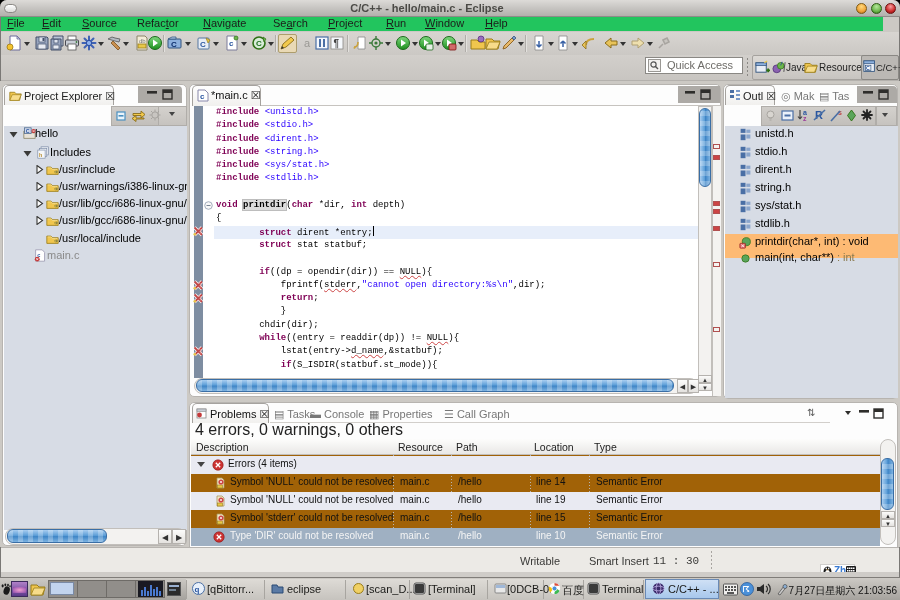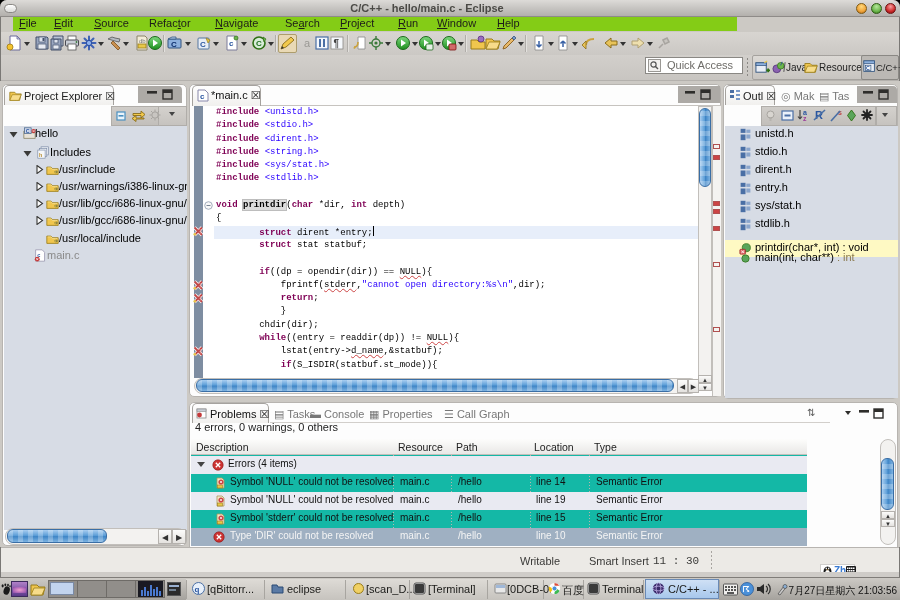--- a/index.html
+++ b/index.html
@@ -4,21 +4,21 @@
 <style>
 * { margin:0; padding:0; box-sizing:border-box; }
 html,body { width:900px; height:600px; overflow:hidden; background:#000; }
 body { font-family:"Liberation Sans", sans-serif; }
 #screen { position:absolute; width:900px; height:600px; background:#000; }
 #win { position:absolute; left:0; top:0; width:900px; height:577px; border-radius:7px 7px 0 0; background:#ccc9c4; overflow:hidden; box-shadow:inset 1px 0 0 #7a7875, inset -1px 0 0 #7a7875; }
 #titlebar { position:absolute; left:0; top:0; width:900px; height:17px; background:linear-gradient(#dddbd8, #c9c7c4 45%, #b3b0ac); border-bottom:1px solid #8e8b88; border-radius:7px 7px 0 0; }
 #titlebar .pill { position:absolute; left:4px; top:4px; width:13px; height:9px; border-radius:6px; background:linear-gradient(#ffffff,#dcdcda); border:1px solid #8a8885; }
 #titlebar .title { position:absolute; left:0; right:46px; top:2px; text-align:center; font-size:11px; font-weight:bold; color:#4b4a46; }
 .wbtn { position:absolute; top:3px; width:11px; height:11px; border-radius:50%; }
-#menubar { position:absolute; left:1px; top:17px; width:724px; height:14px; background:#84cc16; font-size:11px; color:#1d1c1a;margin-left:12px; }
+#menubar { position:absolute; left:1px; top:17px; width:882px; height:14px; background:#22c55e; font-size:11px; color:#1d1c1a; }
 #menubar span { position:absolute; top:0px; }
 #menubar u { text-decoration:underline; }
 #toolbar1 { position:absolute; left:1px; top:32px; width:898px; height:23px; background:linear-gradient(#d8d5d1,#cbc8c4); }
 #toolbar2 { position:absolute; left:1px; top:55px; width:898px; height:26px; background:linear-gradient(#d2cfcb,#c8c5c1); border-bottom:1px solid #b4b1ad; }
 .ico { position:absolute; width:16px; height:16px; }
 .dd { position:absolute; width:0; height:0; border-left:3px solid transparent; border-right:3px solid transparent; border-top:4px solid #333; }
 .tsep { position:absolute; top:3px; width:1px; height:17px; background:#b0ada9; box-shadow:1px 0 0 #e3e1de; }
 #content { position:absolute; left:0; top:81px; width:900px; height:466px; background:#ccc9c4; }
 .panel { position:absolute; background:#fdfdfd; border-radius:5px; border:1px solid #b7b4b0; }
 
@@ -641,41 +641,41 @@
               </svg>
               <span style="left:30px" class="tt">dirent.h</span>
             </div>
         <div class="trow" style="top:54px;height:18px">
               <svg class="ticon" style="left:14px;top:2px" viewBox="0 0 16 16">
                 <rect x="2" y="1" width="6" height="5" fill="#4a6fa5"></rect>
                 <rect x="9" y="2" width="5" height="4" fill="#8aa5cc"></rect>
                 <rect x="2" y="8" width="6" height="7" fill="#4a6fa5"></rect>
                 <rect x="9" y="8" width="5" height="5" fill="#8aa5cc"></rect>
               </svg>
-              <span style="left:30px" class="tt">entry.h</span>
+              <span style="left:30px" class="tt">string.h</span>
             </div>
         <div class="trow" style="top:72px;height:18px">
               <svg class="ticon" style="left:14px;top:2px" viewBox="0 0 16 16">
                 <rect x="2" y="1" width="6" height="5" fill="#4a6fa5"></rect>
                 <rect x="9" y="2" width="5" height="4" fill="#8aa5cc"></rect>
                 <rect x="2" y="8" width="6" height="7" fill="#4a6fa5"></rect>
                 <rect x="9" y="8" width="5" height="5" fill="#8aa5cc"></rect>
               </svg>
               <span style="left:30px" class="tt">sys/stat.h</span>
             </div>
         <div class="trow" style="top:90px;height:18px">
               <svg class="ticon" style="left:14px;top:2px" viewBox="0 0 16 16">
                 <rect x="2" y="1" width="6" height="5" fill="#4a6fa5"></rect>
                 <rect x="9" y="2" width="5" height="4" fill="#8aa5cc"></rect>
                 <rect x="2" y="8" width="6" height="7" fill="#4a6fa5"></rect>
                 <rect x="9" y="8" width="5" height="5" fill="#8aa5cc"></rect>
               </svg>
               <span style="left:30px" class="tt">stdlib.h</span>
             </div>
-        <div class="trow" style="top:114px;height:17px;background:#fef9c3;">
+        <div class="trow" style="top:108px;height:24px;background:#fdba74;">
               <svg class="ticon" style="left:14px;top:2px" viewBox="0 0 16 16">
                 <circle cx="9" cy="7" r="5" fill="#5aa55a" stroke="#2e7014" stroke-width="0.9"></circle>
                 <rect x="1" y="9" width="7" height="6" rx="1" fill="#e06a6a" stroke="#8a1010" stroke-width="0.7"></rect>
                 <path d="M2.8 10.6l3.4 3M6.2 10.6l-3.4 3" stroke="#fff" stroke-width="1"></path>
               </svg>
               <span style="left:30px" class="tt">printdir(char*, int) : void</span>
             </div>
         <div class="trow" style="top:124px;height:18px">
               <svg class="ticon" style="left:14px;top:2px" viewBox="0 0 16 16">
                 <circle cx="8" cy="8" r="4.5" fill="#5aa55a" stroke="#2e7014" stroke-width="0.9"></circle>
@@ -700,23 +700,23 @@
       <div style="position:absolute;left:617px;top:4px;font-size:10px;color:#555;">⇅</div>
       <div class="dd" style="left:655px;top:8px;border-top-color:#2e2d2b"></div>
       <svg style="position:absolute;left:668px;top:6px;width:12px;height:9px" viewBox="0 0 12 9">
             <rect x="1" y="1" width="10" height="2.6" fill="#2e2d2b"></rect>
           </svg>
       <svg style="position:absolute;left:683px;top:5px;width:11px;height:11px" viewBox="0 0 11 11">
             <rect x="1" y="1" width="9" height="9" fill="none" stroke="#2e2d2b" stroke-width="1.4"></rect>
             <rect x="1" y="1" width="9" height="3" fill="#2e2d2b"></rect>
           </svg>
       <div style="position:absolute;left:80px;top:19px;width:560px;height:1px;background:#d2cfcb;"></div>
-          <div style="position:absolute;left:5px;top:18px;font-size:11px;color:#222;">4 errors, 0 warnings, 0 others</div>
-
-      <div id="ptable" style="position:absolute;left:1px;top:36px;width:616px;height:107px;background:#14b8a6;overflow:hidden;font-size:10px;">
+          <div style="position:absolute;left:5px;top:18px;font-size:16px;color:#222;">4 errors, 0 warnings, 0 others</div>
+
+      <div id="ptable" style="position:absolute;left:1px;top:36px;width:689px;height:107px;background:#a16207;overflow:hidden;font-size:10px;">
         <div style="position:absolute;left:0;top:0;width:707px;height:16px;background:linear-gradient(#fdfdfc,#e9e8e6);border-bottom:1px solid #c2bfbb;">
           <span class="pth" style="left:5px">Description</span>
           <span class="pth" style="left:207px">Resource</span>
           <span class="pth" style="left:265px">Path</span>
           <span class="pth" style="left:343px">Location</span>
           <span class="pth" style="left:403px">Type</span>
         </div>
         <div class="pvl" style="left:202px"></div>
         <div class="pvl" style="left:260px"></div>
         <div class="pvl" style="left:339px"></div>

